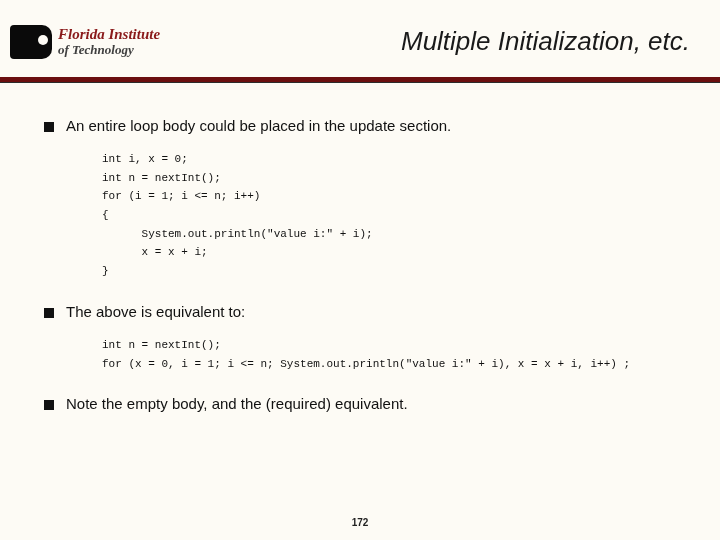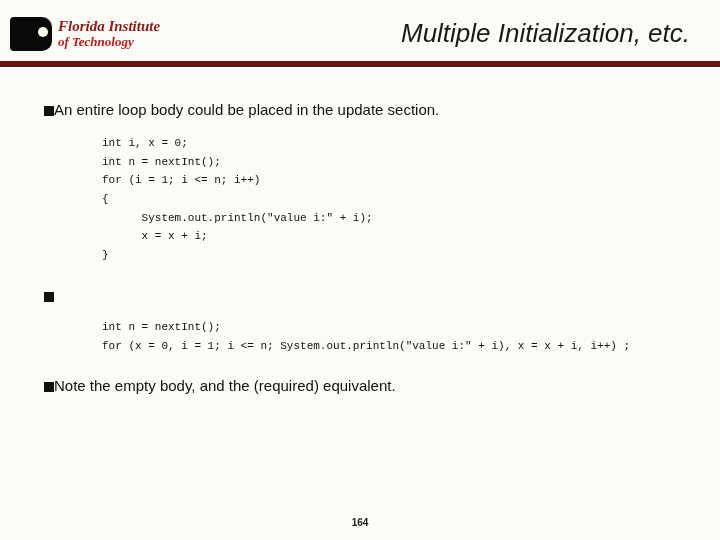--- a/index.html
+++ b/index.html
@@ -4,21 +4,21 @@
 <style>
   * { margin: 0; padding: 0; box-sizing: border-box; }
   body {
     width: 720px; height: 540px;
     font-family: Arial, Helvetica, sans-serif;
     background: #fdfbf5;
     position: relative;
     overflow: hidden;
   }
   .header {
-    height: 61px;
+    height: 77px;
     display: flex;
     align-items: center;
     padding: 6px 20px 0 10px;
   }
   .logo-block {
     display: flex;
     align-items: center;
     gap: 6px;
   }
   .logo-mark {
@@ -34,41 +34,42 @@
     background:#fdfbf5;
   }
   .logo-text {
     font-style: italic;
     font-family: Georgia, 'Times New Roman', serif;
     font-weight: bold;
     line-height: 1.05;
     font-size: 15px;
   }
   .logo-text .row1 { color:#8a1a1a; }
-  .logo-text .row2 { color:#b91c1c; font-size:13px;}
+  .logo-text .row2 { color:#404040; font-size:13px;}
   .slide-title {
     flex: 1;
     text-align: right;
     font-size: 26px;
     font-style: italic;
     font-family: Arial, sans-serif;
     color: #1a1a1a;
     padding-right: 10px;
   }
   .rule {
     height: 6px;
     background: #6b0f0f;
     border-bottom: 1px solid #2b2b2b;
   }
   .content {
     padding: 34px 28px 0 44px;
   }
   .bullet {
     display: flex;
     align-items: flex-start;
+    gap: 12px;
     font-size: 15px;
     color: #111;
     margin-bottom: 16px;
   }
   .sq {
     width: 10px; height: 10px;
     background: #111;
     margin-top: 5px;
     flex: 0 0 10px;
   }
@@ -115,25 +116,26 @@
   <div class="code">int i, x = 0;
 int n = nextInt();
 for (i = 1; i &lt;= n; i++)
 {
       System.out.println("value i:" + i);
       x = x + i;
 }</div>
 
   <div class="bullet">
     <div class="sq"></div>
+    <div>The above is equivalent to:</div>
   </div>
 
   <div class="code">int n = nextInt();
 for (x = 0, i = 1; i &lt;= n; System.out.println("value i:" + i), x = x + i, i++) ;</div>
 
   <div class="bullet">
     <div class="sq"></div>
     <div>Note the empty body, and the (required) equivalent.</div>
   </div>
 
 </div>
 
-<div class="pagenum">164</div>
+<div class="pagenum">172</div>
 
 </body></html>

